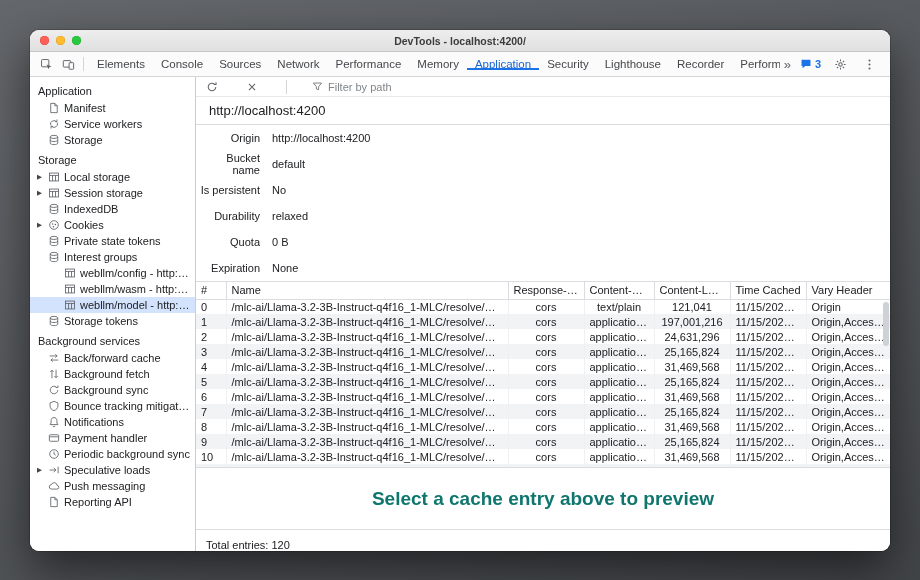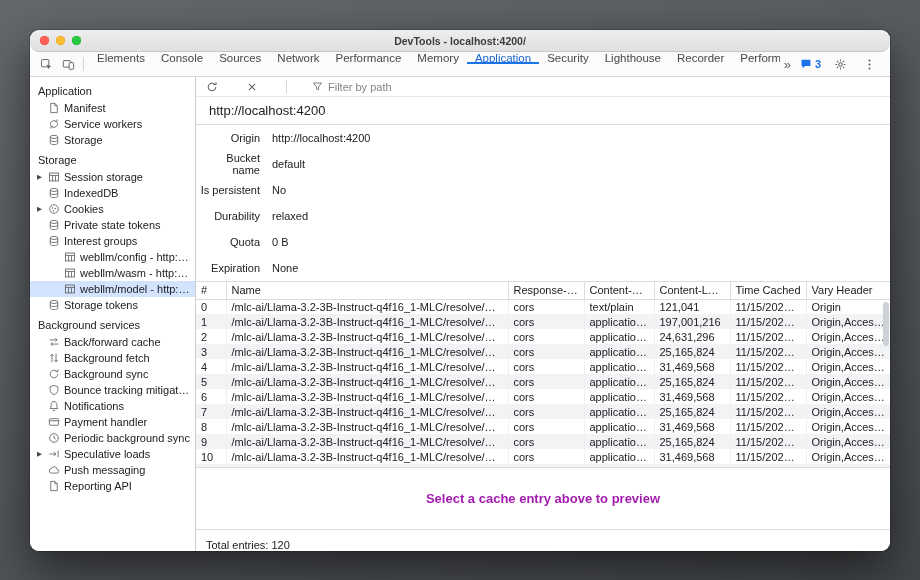--- a/index.html
+++ b/index.html
@@ -6,36 +6,36 @@
   html,body { width:920px; height:580px; overflow:hidden; }
   body { font-family:"Liberation Sans", sans-serif; }
   .desktop { width:920px; height:580px; position:relative;
     background:linear-gradient(160deg,#64676b 0%,#54575b 50%,#424548 100%); }
   .window { position:absolute; left:30px; top:30px; width:860px; height:521px;
     border-radius:9px; background:#fff; overflow:hidden; display:flex; flex-direction:column;
     box-shadow:0 18px 45px rgba(0,0,0,.55), 0 0 0 1px rgba(0,0,0,.18); }
 
   
   .titlebar { flex:0 0 22px; background:linear-gradient(#eeeeee,#e0e0e0);
-    border-bottom:1px solid #c6c6c6; position:relative; display:flex; align-items:center; justify-content:center;border-radius:9px; }
+    border-bottom:1px solid #c6c6c6; position:relative; display:flex; align-items:center; justify-content:center; }
   .traffic { position:absolute; left:10px; top:0; height:100%; display:flex; align-items:center; gap:7px; }
   .tl { width:9px; height:9px; border-radius:50%; }
   .tl.red{ background:#ff5f57; box-shadow:inset 0 0 0 .5px #dd4a42; }
   .tl.yellow{ background:#febc2e; box-shadow:inset 0 0 0 .5px #d89e24; }
   .tl.green{ background:#28c840; box-shadow:inset 0 0 0 .5px #1faf34; }
   .win-title { font-size:10.5px; color:#3c3c3c; font-weight:700; }
 
   
   .tabbar { flex:0 0 25px; display:flex; align-items:stretch; background:#fbfbfc;
     border-bottom:1px solid #d5d5d5; color:#5f6368; }
   .tabbar-left { display:flex; align-items:center; gap:2px; padding:0 2px 0 6px; }
   .tbtn { width:20px; height:20px; display:flex; align-items:center; justify-content:center; border-radius:3px; color:#5f6368; }
   .tbtn svg { width:13px; height:13px; }
   .tb-sep { width:1px; height:14px; background:#d5d5d5; margin:auto 3px; }
-  .tabs { display:flex; align-items:flex-start; flex:1; min-width:0; overflow:hidden; }
+  .tabs { display:flex; align-items:center; flex:1; min-width:0; overflow:hidden; }
   .tab { display:flex; align-items:center; gap:4px; padding:0 8px; font-size:11.5px; color:#45484b; white-space:nowrap; cursor:default; }
   .tab.active { color:#1967d2; box-shadow:inset 0 -2px 0 0 #1a73e8; }
   .tabbar-right { display:flex; align-items:center; gap:9px; padding:0 11px 0 4px; }
   .more-tabs { font-size:13px; color:#5f6368; }
   .issues { display:flex; align-items:center; gap:3px; color:#1a73e8; font-size:11px; font-weight:700; }
   .issues svg { width:12px; height:12px; }
   .gearbtn svg, .kebabbtn svg { width:13px; height:13px; }
 
   
   .content { flex:1; display:flex; min-height:0; }
@@ -69,25 +69,25 @@
   .grid-wrap { flex:0 0 186px; height:186px; overflow:hidden; position:relative; border-top:1px solid #dadce0; }
   table { width:100%; border-collapse:collapse; table-layout:fixed; font-size:11px; color:#202124; }
   th { font-weight:400; text-align:left; height:17px; padding:0 5px;
     border-right:1px solid #dadce0; border-bottom:1px solid #dadce0; background:#fff;
     overflow:hidden; white-space:nowrap; text-overflow:ellipsis; }
   th:last-child { border-right:none; }
   td { height:15px; padding:0 5px; border-right:1px solid #eef0f2;
     overflow:hidden; white-space:nowrap; text-overflow:ellipsis; }
   td:last-child { border-right:none; }
   tr.odd { background:#f1f3f5; }
-  td.right { text-align:left; }
+  td.right { text-align:center; }
   .scroll-thumb { position:absolute; right:1px; top:20px; width:6px; height:44px; border-radius:3px; background:#ced1d6; }
 
   .preview { flex:1; border-top:1px solid #dadce0; display:flex; align-items:center; justify-content:center;
-    color:#a21caf; font-size:13px; font-weight:700; }
+    color:#0f766e; font-size:19px; font-weight:700; }
   .statusbar { flex:0 0 22px; border-top:1px solid #dadce0; display:flex; align-items:flex-end;
     padding-left:10px; font-size:11px; color:#202124; }
 </style>
 </head>
 <body>
 
 <div class="desktop">
   <div class="window">
 
     <div class="titlebar">
@@ -204,20 +204,30 @@
             <span class="ic">
               <svg viewBox="0 0 14 14">
                 <ellipse cx="7" cy="3.4" rx="4.4" ry="1.8" fill="none" stroke="currentColor"></ellipse>
                 <path d="M2.6 3.4v7.2c0 1 1.97 1.8 4.4 1.8s4.4-.8 4.4-1.8V3.4" fill="none" stroke="currentColor"></path>
                 <path d="M2.6 7c0 1 1.97 1.8 4.4 1.8S11.4 8 11.4 7" fill="none" stroke="currentColor"></path>
               </svg>
             </span>
             <span class="side-label">Storage</span>
           </div>
           <div class="section-header">Storage</div>
+          <div class="side-item">
+            <span class="expander">▶</span>
+            <span class="ic">
+              <svg viewBox="0 0 14 14">
+                <rect x="1.8" y="2.4" width="10.4" height="9.2" fill="none" stroke="currentColor"></rect>
+                <path d="M1.8 5.2h10.4M5.3 5.2v6.4M8.75 5.2v6.4" fill="none" stroke="currentColor"></path>
+              </svg>
+            </span>
+            <span class="side-label">Local storage</span>
+          </div>
           <div class="side-item">
             <span class="expander">▶</span>
             <span class="ic">
               <svg viewBox="0 0 14 14">
                 <rect x="1.8" y="2.4" width="10.4" height="9.2" fill="none" stroke="currentColor"></rect>
                 <path d="M1.8 5.2h10.4M5.3 5.2v6.4M8.75 5.2v6.4" fill="none" stroke="currentColor"></path>
               </svg>
             </span>
             <span class="side-label">Session storage</span>
           </div>

